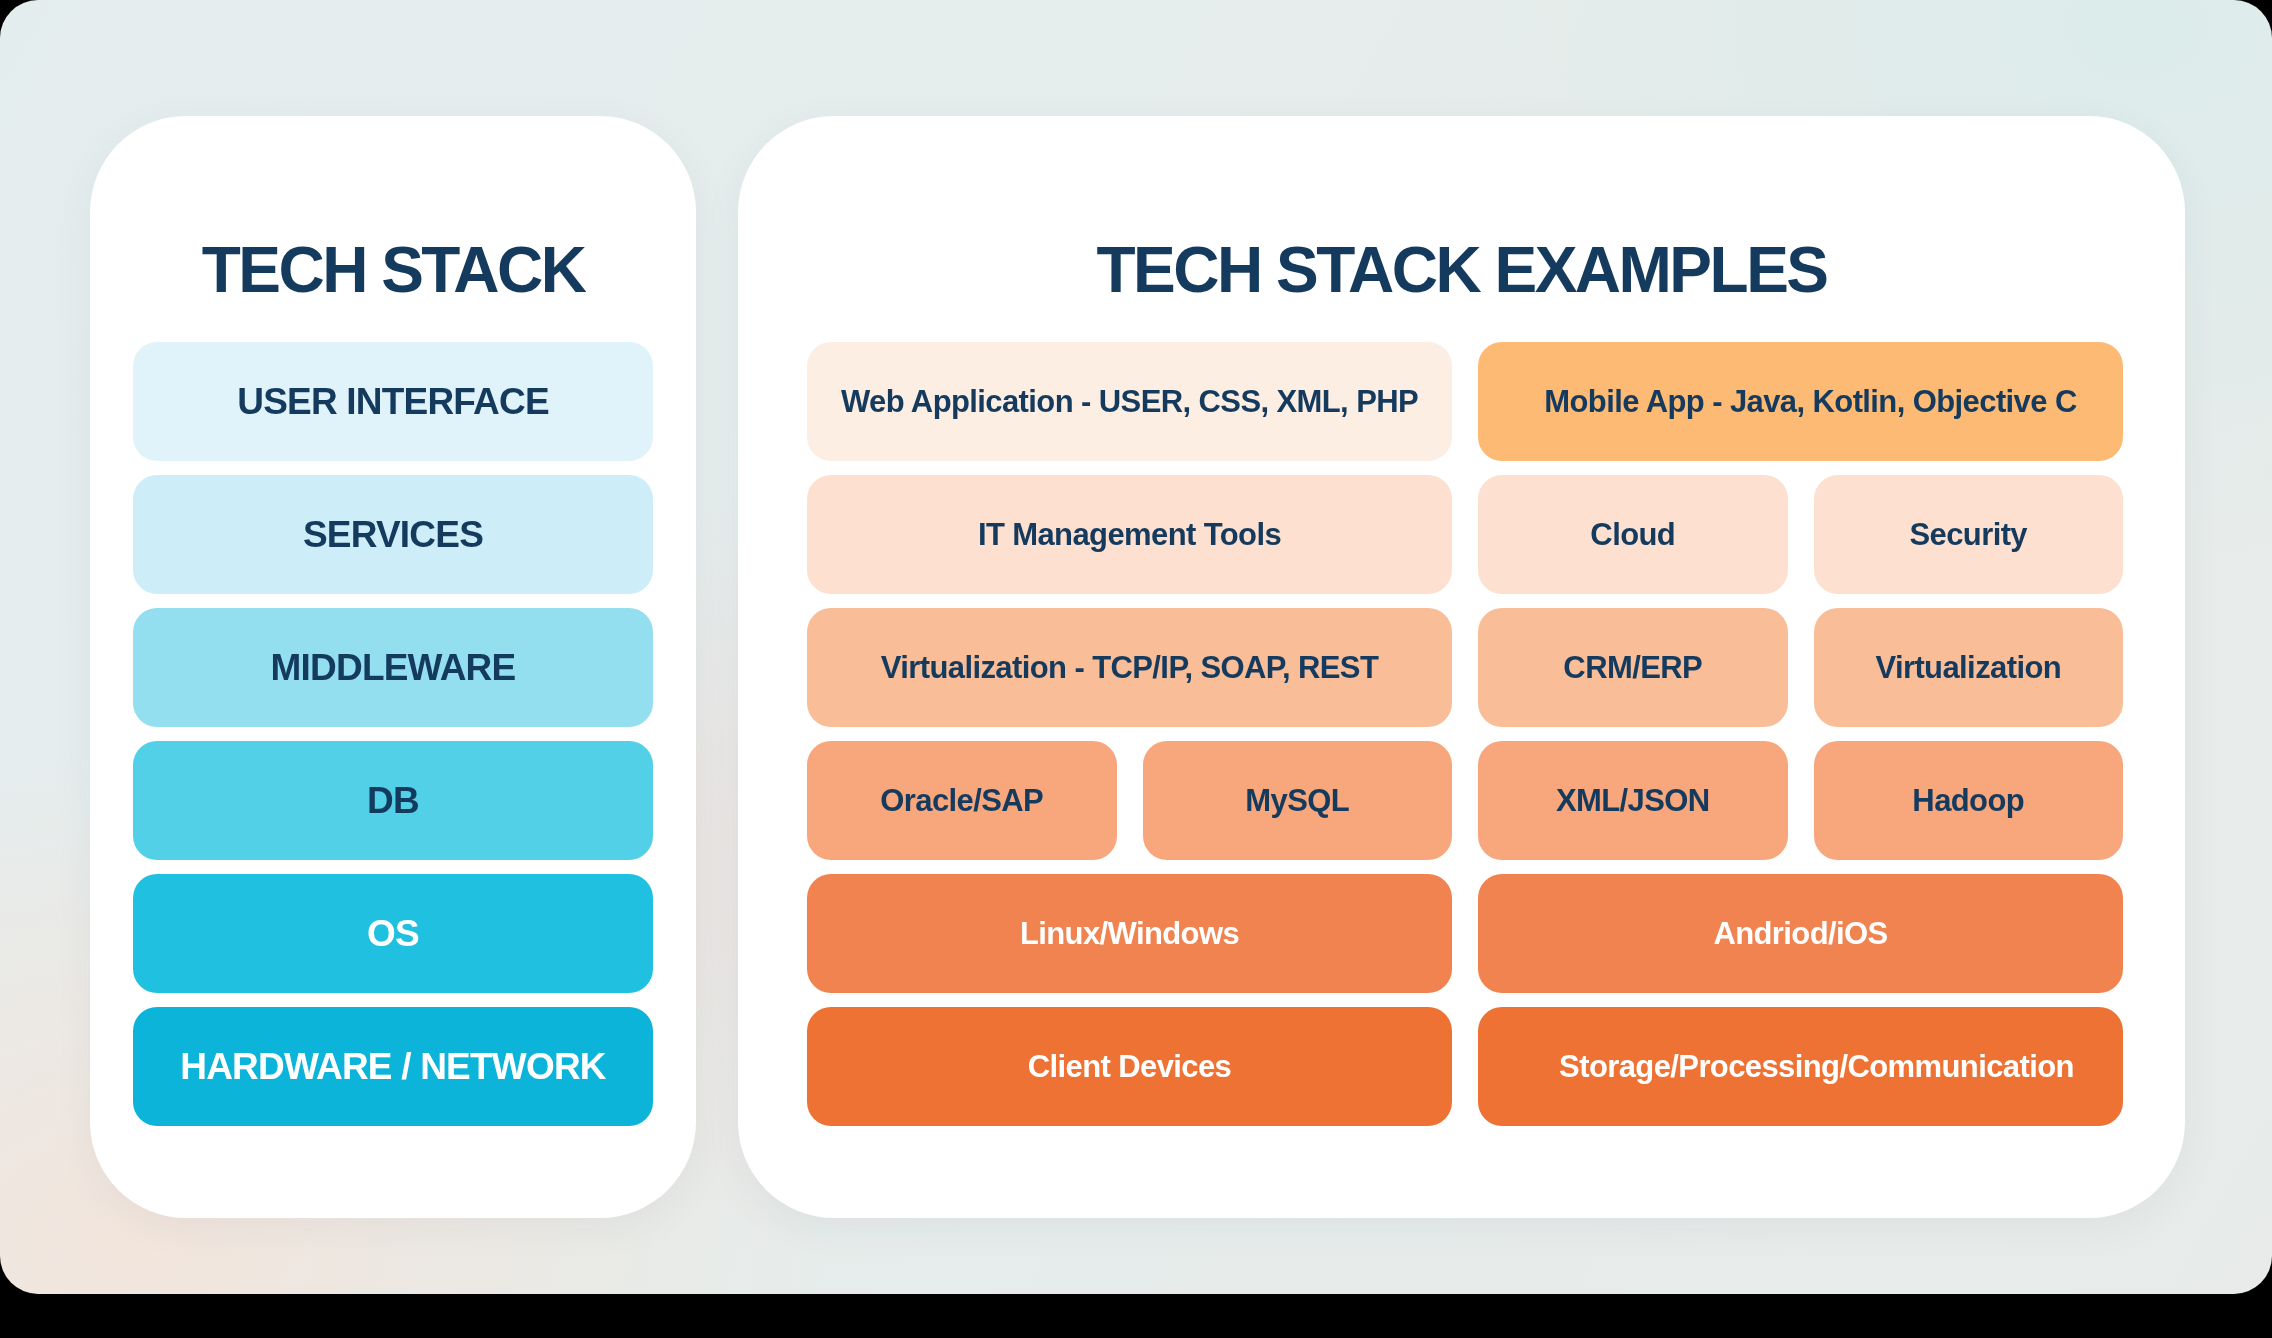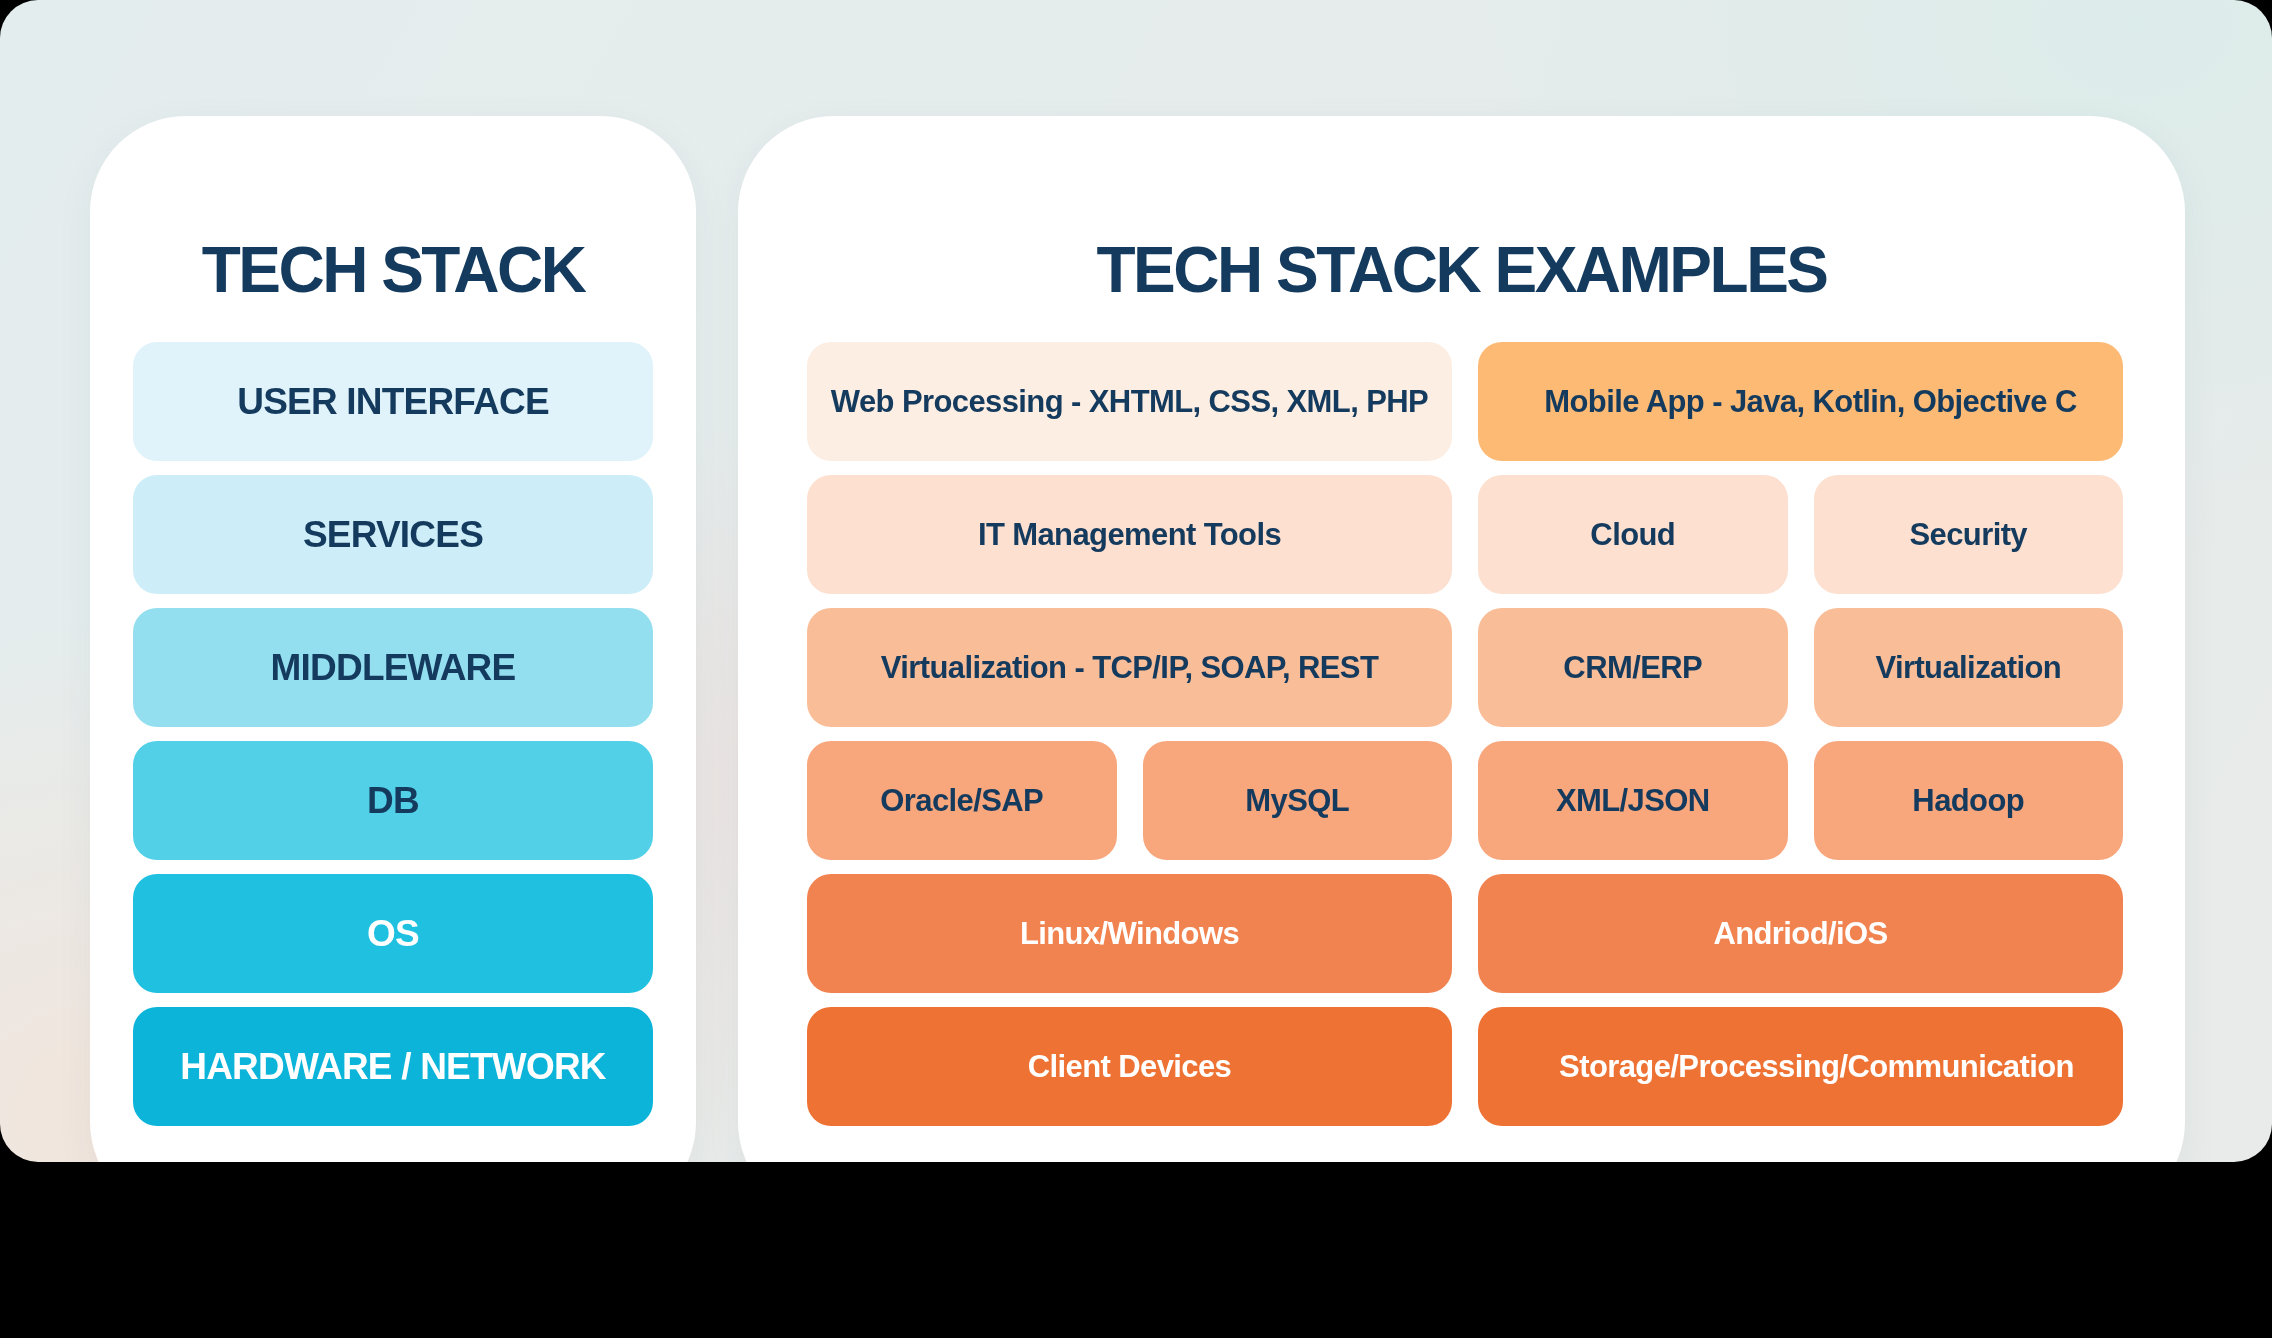--- a/index.html
+++ b/index.html
@@ -1,18 +1,18 @@
 <!DOCTYPE html>
 <html><head>
 <meta charset="utf-8">
 <style>
   html,body{margin:0;padding:0;background:#000;}
   .page{
     position:relative;
-    width:2272px;height:1162px;
+    width:2272px;height:1294px;
     border-radius:38px;
     overflow:hidden;
     background:
       radial-gradient(1100px 800px at 6% 96%, #f2e5dc 0%, rgba(242,229,220,0) 62%),
       radial-gradient(1200px 900px at 94% 2%,  #dcecea 0%, rgba(220,236,234,0) 60%),
       radial-gradient(900px 700px at 38% 68%,  #ebe2e0 0%, rgba(235,226,224,0) 55%),
       linear-gradient(120deg,#e4edee 0%,#e8ebe9 100%);
     font-family:"Liberation Sans", sans-serif;
     -webkit-font-smoothing:antialiased;
   }
@@ -72,21 +72,21 @@
         <div class="layer-box" style="background: rgb(147, 223, 240); color: rgb(20, 58, 94);">MIDDLEWARE</div>
         <div class="layer-box" style="background: rgb(82, 208, 231); color: rgb(20, 58, 94);">DB</div>
         <div class="layer-box" style="background: rgb(32, 193, 224); color: rgb(255, 255, 255);">OS</div>
         <div class="layer-box" style="background: rgb(12, 180, 217); color: rgb(255, 255, 255);">HARDWARE / NETWORK</div>
       </div>
   </div>
 
   <div class="panel panel-right">
     <div class="panel-title">TECH STACK EXAMPLES</div>
     <div class="example-grid">
-        <div class="example-box span2" style="background: rgb(253, 238, 227); color: rgb(20, 58, 94);">Web Processing - XHTML, CSS, XML, PHP</div>
+        <div class="example-box span2" style="background: rgb(253, 238, 227); color: rgb(20, 58, 94);">Web Application - USER, CSS, XML, PHP</div>
         <div class="example-box span2" style="background: #fdba74; color: rgb(20, 58, 94); padding-left: 20px;">Mobile App - Java, Kotlin, Objective C</div>
         <div class="example-box span2" style="background: rgb(253, 224, 207); color: rgb(20, 58, 94);">IT Management Tools</div>
         <div class="example-box" style="background: rgb(253, 224, 207); color: rgb(20, 58, 94);">Cloud</div>
         <div class="example-box" style="background: rgb(253, 224, 207); color: rgb(20, 58, 94);">Security</div>
         <div class="example-box span2" style="background: rgb(249, 189, 152); color: rgb(20, 58, 94);">Virtualization - TCP/IP, SOAP, REST</div>
         <div class="example-box" style="background: rgb(249, 189, 152); color: rgb(20, 58, 94);">CRM/ERP</div>
         <div class="example-box" style="background: rgb(249, 189, 152); color: rgb(20, 58, 94);">Virtualization</div>
         <div class="example-box" style="background: rgb(248, 166, 124); color: rgb(20, 58, 94);">Oracle/SAP</div>
         <div class="example-box" style="background: rgb(248, 166, 124); color: rgb(20, 58, 94); text-align: center;">MySQL</div>
         <div class="example-box" style="background: rgb(248, 166, 124); color: rgb(20, 58, 94);">XML/JSON</div>

